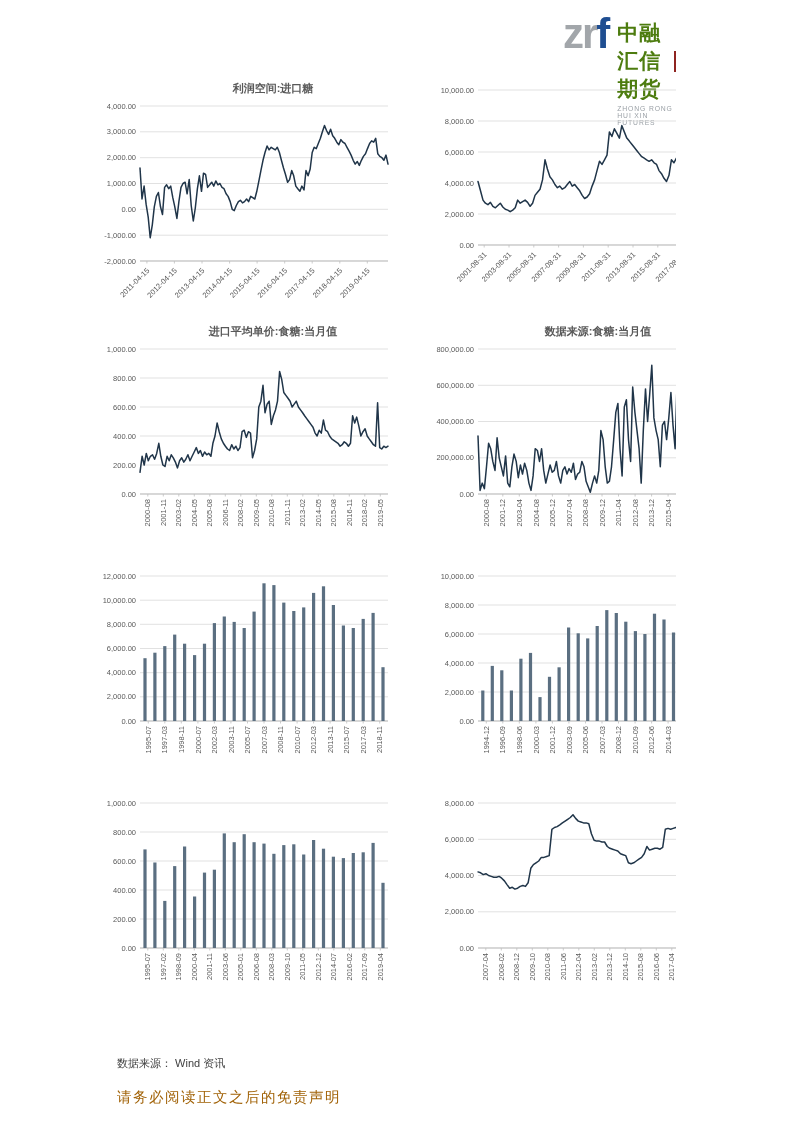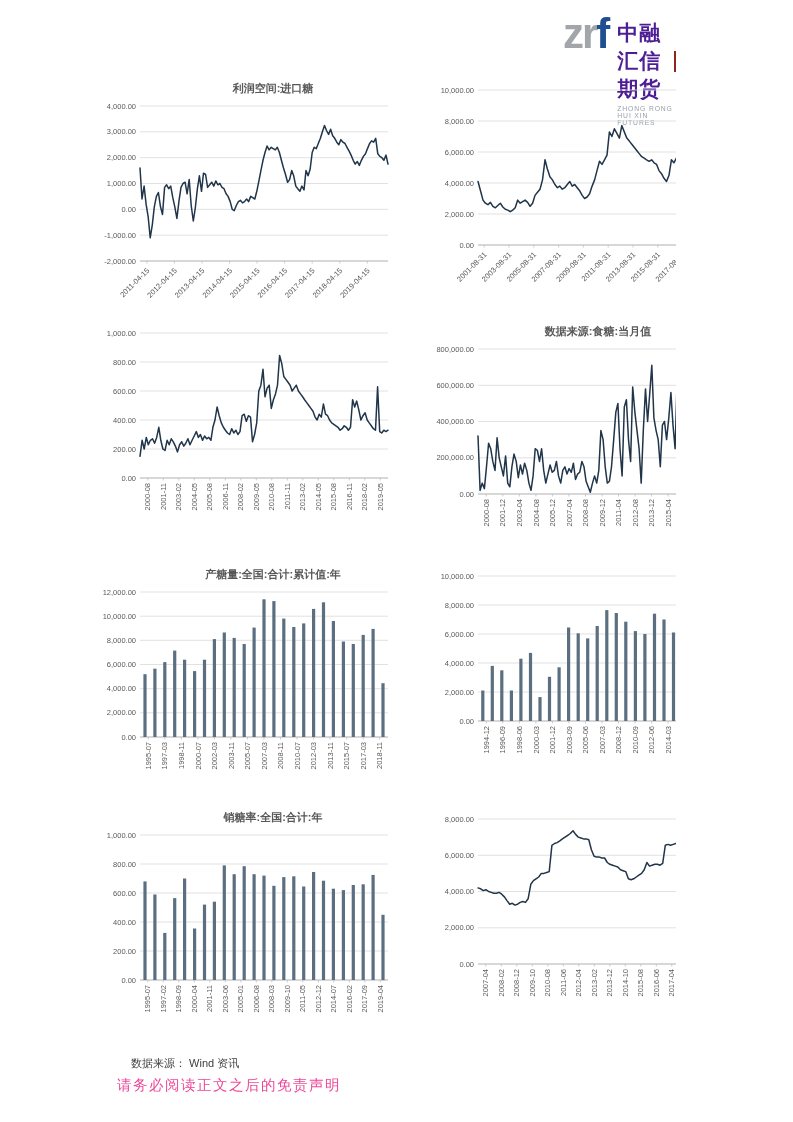--- a/index.html
+++ b/index.html
@@ -4,35 +4,35 @@
 <style>
   html,body{margin:0;padding:0;background:#fff;}
   .page{position:relative;width:676px;height:1122px;background:#fff;overflow:hidden;
         font-family:"Liberation Sans",sans-serif;}
   
   .logo{position:absolute;top:14px;left:563px;display:flex;align-items:flex-start;}
   .logo-zrf{font-size:42px;font-weight:bold;letter-spacing:-2px;line-height:40px;color:#a2a6aa;}
   .logo-zrf .f{color:#1f4e91;}
   .logo-text{margin-left:9px;padding-top:5px;}
   .logo-cn-row{display:flex;align-items:center;}
-  .logo-cn{font-size:21px;font-weight:bold;color:#4c1d95;letter-spacing:1px;}
+  .logo-cn{font-size:21px;font-weight:bold;color:#4d7c0f;letter-spacing:1px;}
   .logo-mark{display:inline-block;width:4px;height:21px;margin-left:4px;background:#8f2420;}
   .logo-en{font-size:6.8px;color:#9aa0a6;letter-spacing:0.85px;margin-top:2px;}
   
   .charts{position:absolute;left:88px;top:80px;display:grid;
           grid-template-columns:332px 306px;column-gap:6px;row-gap:12px;}
   figure.chart{margin:0;}
   .chart-title{text-align:center;padding-left:38px;font-size:11px;font-weight:bold;
                color:#595959;height:16px;line-height:16px;}
   svg.plot{display:block;}
   .tick{font-family:"Liberation Sans",sans-serif;font-size:7.5px;fill:#595959;}
   
   .footer{position:absolute;left:117px;top:1056px;}
-  .footer-source{font-size:11px;color:#404040;margin-left:14px;}
-  .footer-disclaimer{font-size:14.5px;color:#ec4899;letter-spacing:1.5px;margin-top:5px;}
+  .footer-source{font-size:11px;color:#404040;}
+  .footer-disclaimer{font-size:14.5px;color:#a16207;letter-spacing:1.5px;margin-top:17px;}
 </style>
 </head>
 <body>
 
 <div class="page">
 
   <div class="logo">
     <div class="logo-zrf"><span>zr</span><span class="f">f</span></div>
     <div class="logo-text">
       <div class="logo-cn-row">
@@ -115,20 +115,21 @@
           <line x1="231.8" x2="231.8" y1="165.0" y2="167.5" stroke="#bfbfbf" stroke-width="0.8"></line>
           <text class="tick" x="234.8" y="175" text-anchor="end" transform="rotate(-45 234.8 175)">2015-08-31</text>
           <line x1="256.6" x2="256.6" y1="165.0" y2="167.5" stroke="#bfbfbf" stroke-width="0.8"></line>
           <text class="tick" x="259.6" y="175" text-anchor="end" transform="rotate(-45 259.6 175)">2017-08-31</text>
           <line x1="281.4" x2="281.4" y1="165.0" y2="167.5" stroke="#bfbfbf" stroke-width="0.8"></line>
           <text class="tick" x="284.4" y="175" text-anchor="end" transform="rotate(-45 284.4 175)">2019-08-31</text>
           <polyline points="52.0,101.5 54.5,110.8 57.0,120.1 59.4,123.2 61.9,124.7 64.4,122.4 66.9,126.3 69.4,127.8 71.8,125.5 74.3,123.2 76.8,127.0 79.3,129.3 81.8,130.1 84.2,131.7 86.7,130.1 89.2,127.8 91.7,120.1 94.2,123.2 96.6,121.6 99.1,120.1 101.6,122.4 104.1,126.3 106.6,123.2 109.0,115.4 111.5,112.3 114.0,109.2 116.5,99.9 119.0,79.8 121.4,89.0 123.9,96.8 126.4,99.9 128.9,104.5 131.4,107.7 133.8,106.1 136.3,109.2 138.8,107.7 141.3,104.5 143.8,101.5 146.2,106.1 148.7,104.5 151.2,107.7 153.7,110.8 156.2,115.4 158.6,118.5 161.1,117.0 163.6,113.8 166.1,106.1 168.6,99.9 171.0,90.6 173.5,81.3 176.0,84.4 178.5,79.8 181.0,75.1 183.4,51.9 185.9,56.5 188.4,48.8 190.9,53.4 193.4,58.1 195.8,45.6 198.3,51.9 200.8,58.1 203.3,61.1 205.8,64.3 208.2,67.3 210.7,70.5 213.2,73.6 215.7,76.7 218.2,78.2 220.6,79.8 223.1,81.3 225.6,79.8 228.1,82.8 230.6,84.4 233.0,90.6 235.5,93.7 238.0,98.3 240.5,101.5 243.0,95.3 245.4,79.8 247.9,82.8 250.4,78.2 252.9,81.3 255.4,79.8 257.8,78.2 260.3,65.8 262.8,58.1 265.3,56.5 267.8,59.6 270.2,61.1 272.7,59.6 275.2,62.7 277.7,64.3 280.2,75.1 282.6,82.8 285.1,84.4 287.6,81.3 290.1,82.8 292.6,81.3 295.0,76.7 297.5,73.6 300.0,75.1" fill="none" stroke="#203549" stroke-width="1.5" stroke-linejoin="round" stroke-linecap="round"></polyline>
         </svg>
     </figure>
     <figure class="chart">
+      <figcaption class="chart-title">进口平均单价:食糖:当月值</figcaption>
       <svg class="plot" viewBox="0 0 310 215" width="310" height="215">
           <line x1="52" x2="300" y1="155.0" y2="155.0" stroke="#d9d9d9" stroke-width="0.8"></line>
           <text class="tick" x="48" y="157.6" text-anchor="end">0.00</text>
           <line x1="52" x2="300" y1="126.0" y2="126.0" stroke="#d9d9d9" stroke-width="0.8"></line>
           <text class="tick" x="48" y="128.6" text-anchor="end">200.00</text>
           <line x1="52" x2="300" y1="97.0" y2="97.0" stroke="#d9d9d9" stroke-width="0.8"></line>
           <text class="tick" x="48" y="99.6" text-anchor="end">400.00</text>
           <line x1="52" x2="300" y1="68.0" y2="68.0" stroke="#d9d9d9" stroke-width="0.8"></line>
           <text class="tick" x="48" y="70.6" text-anchor="end">600.00</text>
           <line x1="52" x2="300" y1="39.0" y2="39.0" stroke="#d9d9d9" stroke-width="0.8"></line>
@@ -212,21 +213,20 @@
           <line x1="258.7" x2="258.7" y1="155.0" y2="157.5" stroke="#bfbfbf" stroke-width="0.8"></line>
           <text class="tick" text-anchor="end" transform="translate(261.3 160) rotate(-90)">2016-08</text>
           <line x1="275.2" x2="275.2" y1="155.0" y2="157.5" stroke="#bfbfbf" stroke-width="0.8"></line>
           <text class="tick" text-anchor="end" transform="translate(277.8 160) rotate(-90)">2017-12</text>
           <line x1="291.7" x2="291.7" y1="155.0" y2="157.5" stroke="#bfbfbf" stroke-width="0.8"></line>
           <text class="tick" text-anchor="end" transform="translate(294.3 160) rotate(-90)">2019-04</text>
           <polyline points="52.0,97.0 54.1,151.4 56.2,144.1 58.4,149.6 60.5,127.8 62.6,104.3 64.7,109.7 66.8,122.4 69.0,131.4 71.1,98.8 73.2,118.8 75.3,127.8 77.4,136.9 79.6,116.9 81.7,144.1 83.8,147.8 85.9,127.8 88.0,115.1 90.2,122.4 92.3,138.7 94.4,126.0 96.5,135.1 98.6,124.2 100.8,131.4 102.9,144.1 105.0,151.4 107.1,136.9 109.2,109.7 111.4,111.5 113.5,122.4 115.6,109.7 117.7,131.4 119.8,144.1 121.9,135.1 124.1,126.0 126.2,133.3 128.3,131.4 130.4,122.4 132.5,136.9 134.7,144.1 136.8,131.4 138.9,127.8 141.0,135.1 143.1,129.6 145.3,133.3 147.4,124.2 149.5,140.5 151.6,135.1 153.7,133.3 155.9,122.4 158.0,127.8 160.1,142.3 162.2,147.8 164.3,153.2 166.5,144.1 168.6,136.9 170.7,144.1 172.8,131.4 174.9,91.6 177.1,100.6 179.2,127.8 181.3,144.1 183.4,142.3 185.5,127.8 187.7,100.6 189.8,73.4 191.9,64.4 194.0,109.7 196.1,136.9 198.3,68.0 200.4,60.8 202.5,100.6 204.6,122.4 206.7,48.1 208.9,73.4 211.0,91.6 213.1,109.7 215.2,144.1 217.3,91.6 219.5,49.9 221.6,82.5 223.7,55.3 225.8,26.3 227.9,78.9 230.1,91.6 232.2,100.6 234.3,127.8 236.4,86.1 238.5,82.5 240.6,100.6 242.8,78.9 244.9,53.5 247.0,86.1 249.1,109.7 251.2,39.0 253.4,68.0 255.5,60.8 257.6,100.6 259.7,109.7 261.8,77.1 264.0,64.4 266.1,118.8 268.2,127.8 270.3,122.4 272.4,136.9 274.6,115.1 276.7,91.6 278.8,144.1 280.9,122.4 283.0,95.2 285.2,104.3 287.3,140.5 289.4,136.9 291.5,95.2 293.6,86.1 295.8,73.4 297.9,77.1 300.0,118.8" fill="none" stroke="#203549" stroke-width="1.5" stroke-linejoin="round" stroke-linecap="round"></polyline>
         </svg>
     </figure>
     <figure class="chart">
-      <figcaption class="chart-title">产糖量:全国:合计:累计值:年</figcaption>
       <svg class="plot" viewBox="0 0 310 215" width="310" height="215">
           <line x1="52" x2="300" y1="155.0" y2="155.0" stroke="#d9d9d9" stroke-width="0.8"></line>
           <text class="tick" x="48" y="157.6" text-anchor="end">0.00</text>
           <line x1="52" x2="300" y1="130.8" y2="130.8" stroke="#d9d9d9" stroke-width="0.8"></line>
           <text class="tick" x="48" y="133.4" text-anchor="end">2,000.00</text>
           <line x1="52" x2="300" y1="106.7" y2="106.7" stroke="#d9d9d9" stroke-width="0.8"></line>
           <text class="tick" x="48" y="109.3" text-anchor="end">4,000.00</text>
           <line x1="52" x2="300" y1="82.5" y2="82.5" stroke="#d9d9d9" stroke-width="0.8"></line>
           <text class="tick" x="48" y="85.1" text-anchor="end">6,000.00</text>
           <line x1="52" x2="300" y1="58.3" y2="58.3" stroke="#d9d9d9" stroke-width="0.8"></line>
@@ -360,21 +360,20 @@
           <rect x="236.4" y="53.5" width="3.2" height="101.5" fill="#5b6f81"></rect>
           <rect x="245.9" y="66.5" width="3.2" height="88.5" fill="#5b6f81"></rect>
           <rect x="255.5" y="83.2" width="3.2" height="71.8" fill="#5b6f81"></rect>
           <rect x="265.0" y="85.4" width="3.2" height="69.6" fill="#5b6f81"></rect>
           <rect x="274.6" y="80.3" width="3.2" height="74.7" fill="#5b6f81"></rect>
           <rect x="284.1" y="68.7" width="3.2" height="86.3" fill="#5b6f81"></rect>
           <rect x="293.6" y="104.3" width="3.2" height="50.8" fill="#5b6f81"></rect>
         </svg>
     </figure>
     <figure class="chart">
-      <figcaption class="chart-title">销糖率:全国:合计:年</figcaption>
       <svg class="plot" viewBox="0 0 310 215" width="310" height="215">
           <line x1="52" x2="300" y1="155.0" y2="155.0" stroke="#d9d9d9" stroke-width="0.8"></line>
           <text class="tick" x="48" y="157.6" text-anchor="end">0.00</text>
           <line x1="52" x2="300" y1="126.0" y2="126.0" stroke="#d9d9d9" stroke-width="0.8"></line>
           <text class="tick" x="48" y="128.6" text-anchor="end">200.00</text>
           <line x1="52" x2="300" y1="97.0" y2="97.0" stroke="#d9d9d9" stroke-width="0.8"></line>
           <text class="tick" x="48" y="99.6" text-anchor="end">400.00</text>
           <line x1="52" x2="300" y1="68.0" y2="68.0" stroke="#d9d9d9" stroke-width="0.8"></line>
           <text class="tick" x="48" y="70.6" text-anchor="end">600.00</text>
           <line x1="52" x2="300" y1="39.0" y2="39.0" stroke="#d9d9d9" stroke-width="0.8"></line>

